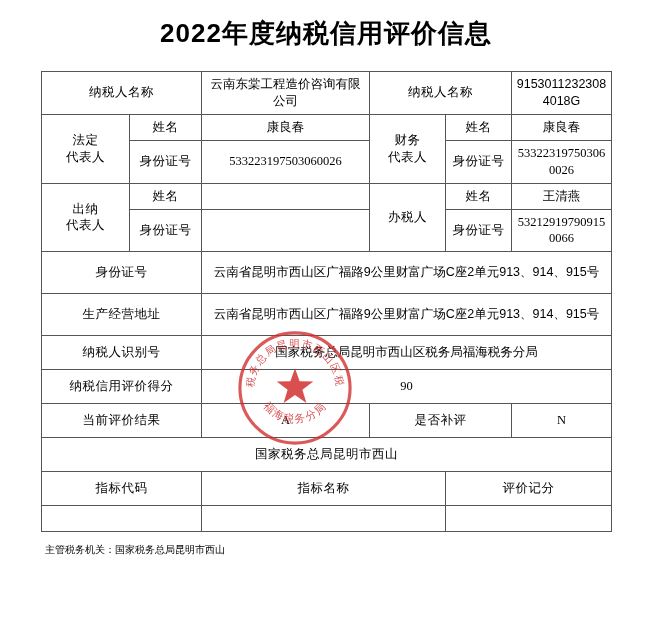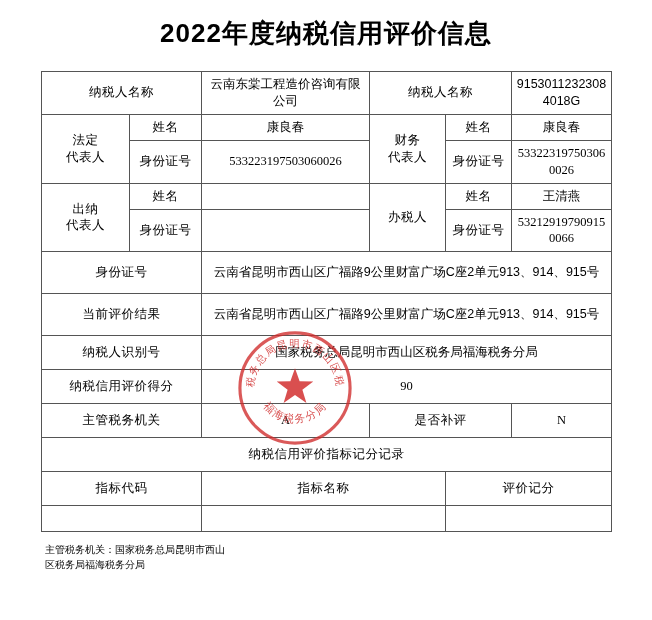--- a/index.html
+++ b/index.html
@@ -152,40 +152,40 @@
           <td class="val"></td>
           <td class="lbl">身份证号</td>
           <td class="val">532129197909150066</td>
         </tr>
 
         <tr class="h-lg">
           <td class="lbl" colspan="2">身份证号</td>
           <td class="val" colspan="4">云南省昆明市西山区广福路9公里财富广场C座2单元913、914、915号</td>
         </tr>
         <tr class="h-lg">
-          <td class="lbl" colspan="2">当前评价结果</td>
+          <td class="lbl" colspan="2">生产经营地址</td>
           <td class="val" colspan="4">云南省昆明市西山区广福路9公里财富广场C座2单元913、914、915号</td>
         </tr>
         <tr class="h-md">
           <td class="lbl" colspan="2">纳税人识别号</td>
           <td class="val" colspan="4">国家税务总局昆明市西山区税务局福海税务分局</td>
         </tr>
         <tr class="h-md">
           <td class="lbl" colspan="2">纳税信用评价得分</td>
           <td class="val" colspan="4">90</td>
         </tr>
         <tr class="h-md">
-          <td class="lbl" colspan="2">主管税务机关</td>
+          <td class="lbl" colspan="2">当前评价结果</td>
           <td class="val">A</td>
           <td class="lbl" colspan="2">是否补评</td>
           <td class="val">N</td>
         </tr>
 
         <tr class="h-md">
-          <td class="lbl" colspan="6">纳税信用评价指标记分记录</td>
+          <td class="lbl" colspan="6">国家税务总局昆明市西山</td>
         </tr>
         <tr class="h-md">
           <td class="lbl" colspan="2">指标代码</td>
           <td class="lbl" colspan="2">指标名称</td>
           <td class="lbl" colspan="2">评价记分</td>
         </tr>
         <tr class="h-sm">
           <td class="val" colspan="2">&nbsp;</td>
           <td class="val" colspan="2">&nbsp;</td>
           <td class="val" colspan="2">&nbsp;</td>
@@ -207,17 +207,16 @@
       </text>
       <text font-size="11" fill="#d02b2b" opacity="0.9" letter-spacing="1.5" font-family="'Liberation Serif', serif">
         <textPath href="#sealBottomArc" startOffset="50%" text-anchor="middle">福海税务分局</textPath>
       </text>
     </svg>
   </div>
 
   <div class="footer">
     <div class="left">
       <div>主管税务机关：国家税务总局昆明市西山</div>
-      <div>区税务局福海税务分局</div>
     </div>
   </div>
 
 </div>
 
 </body></html>

